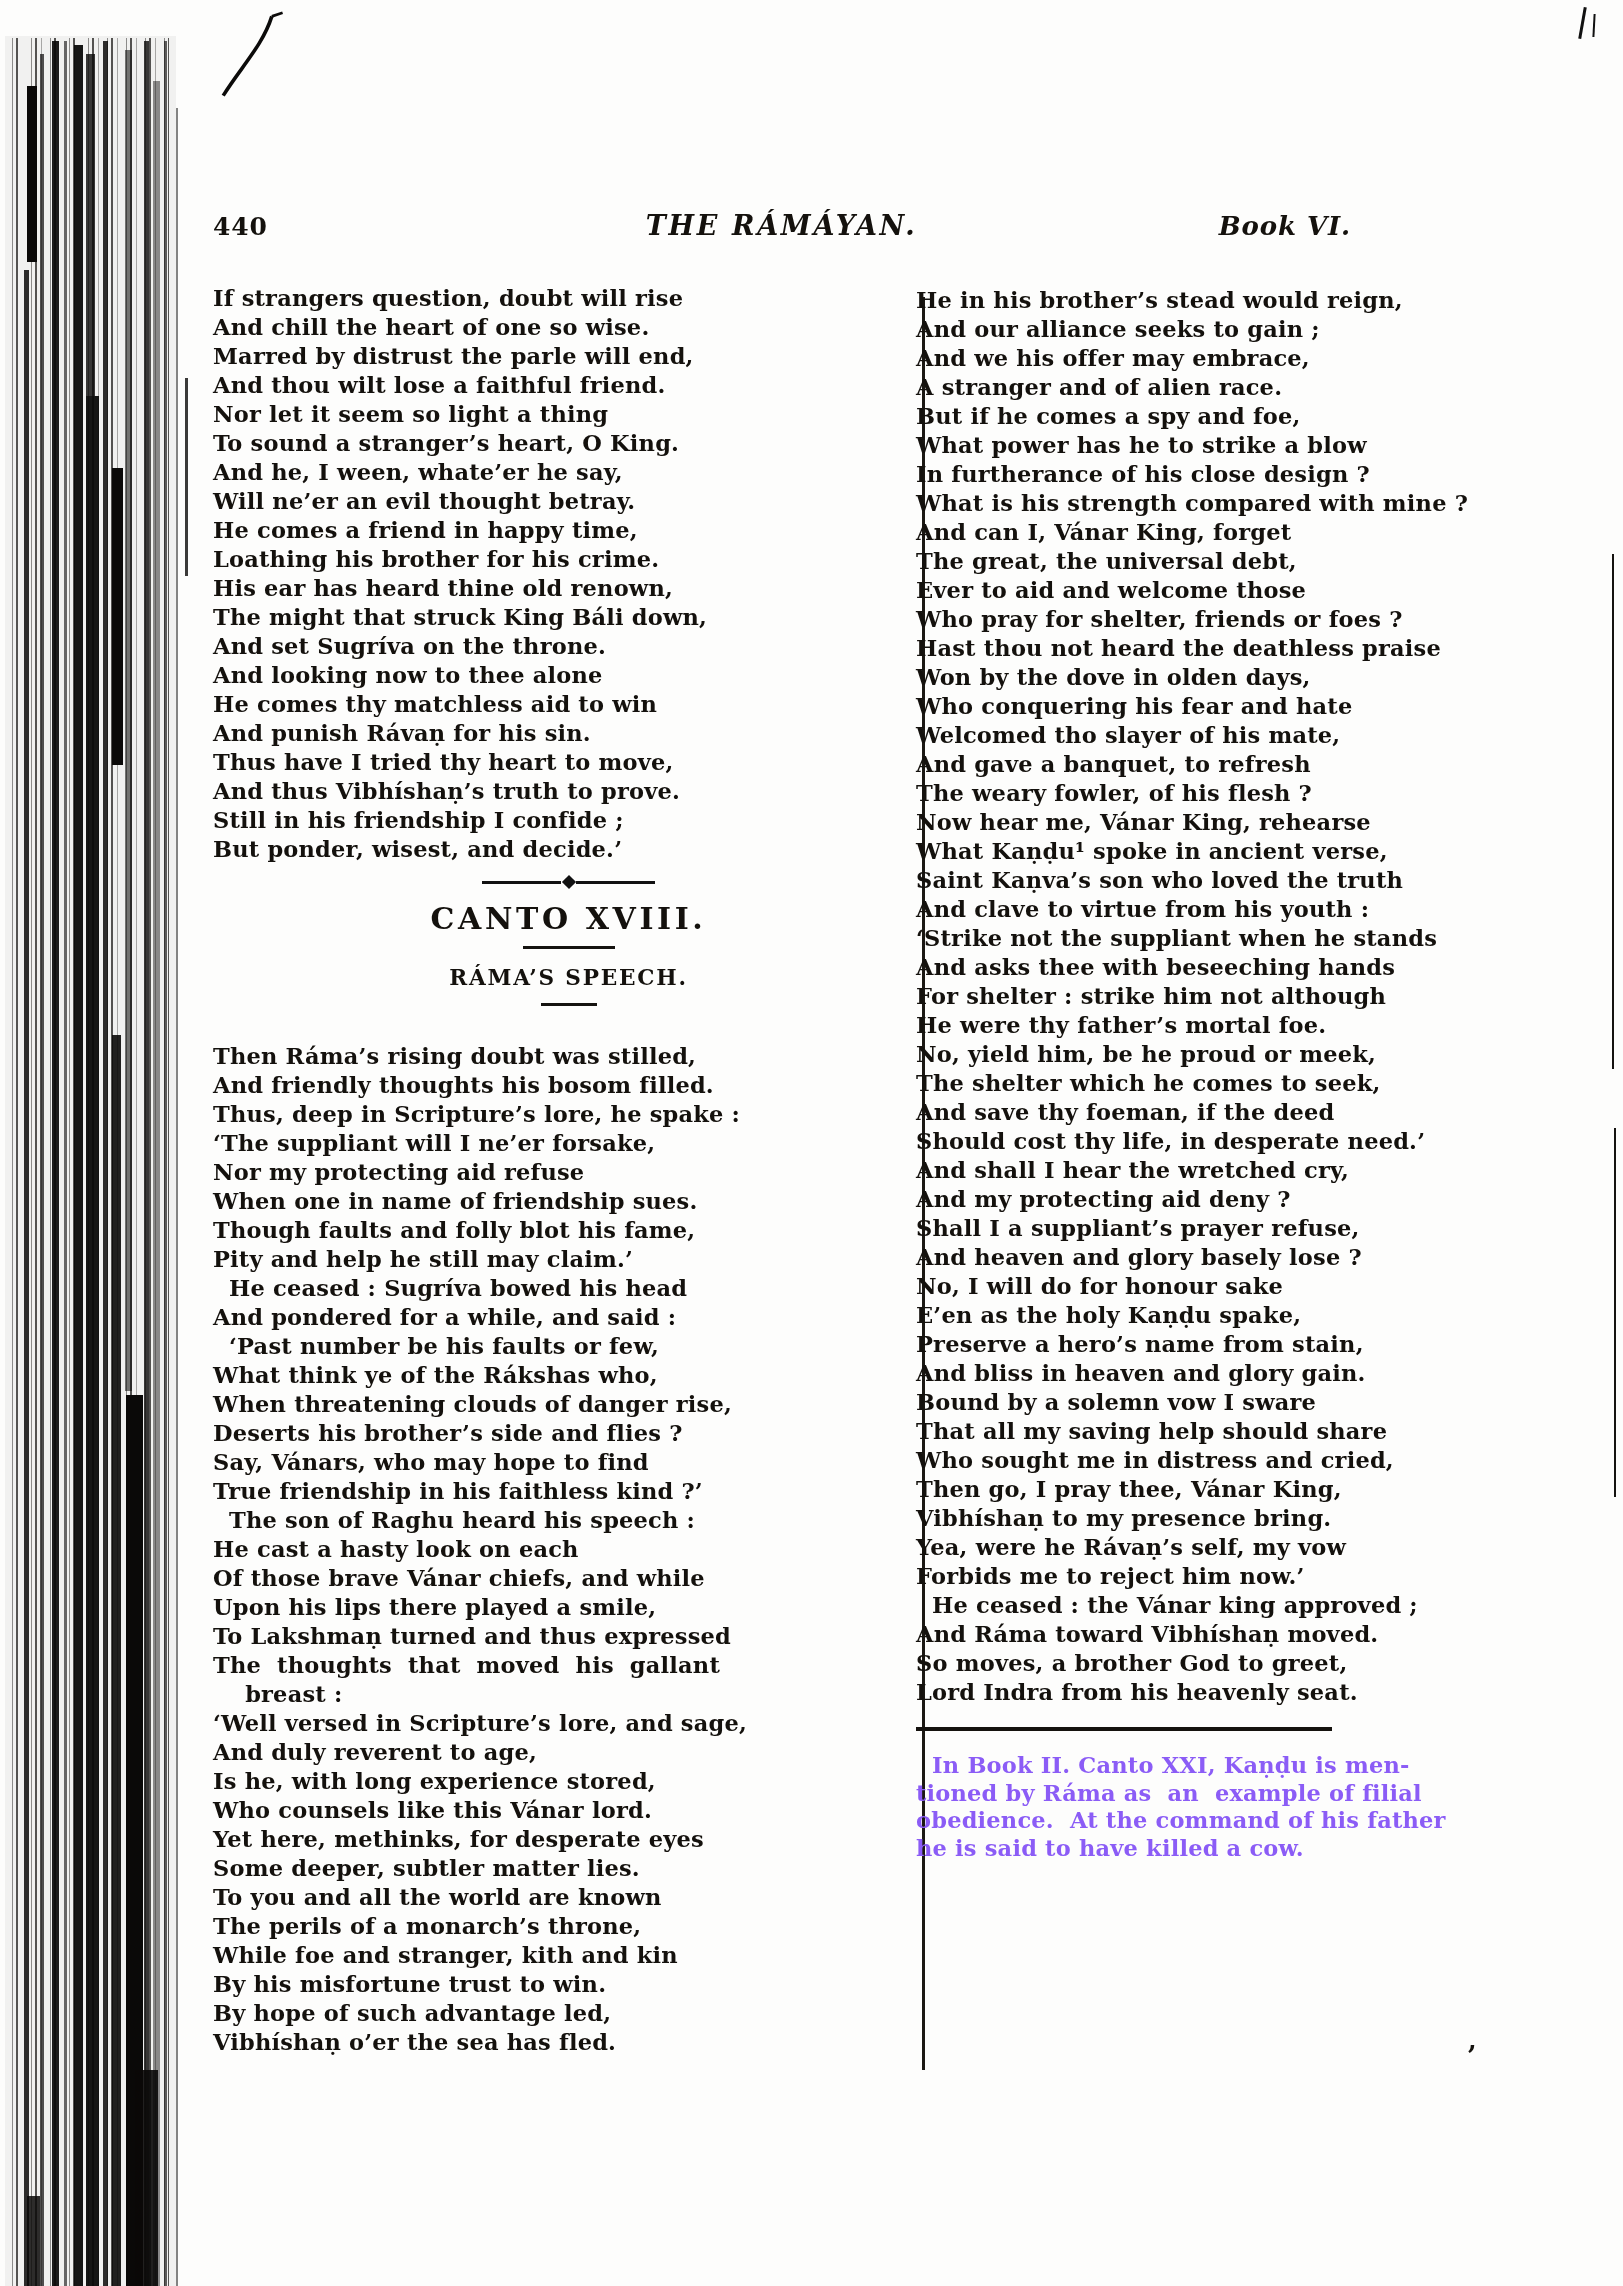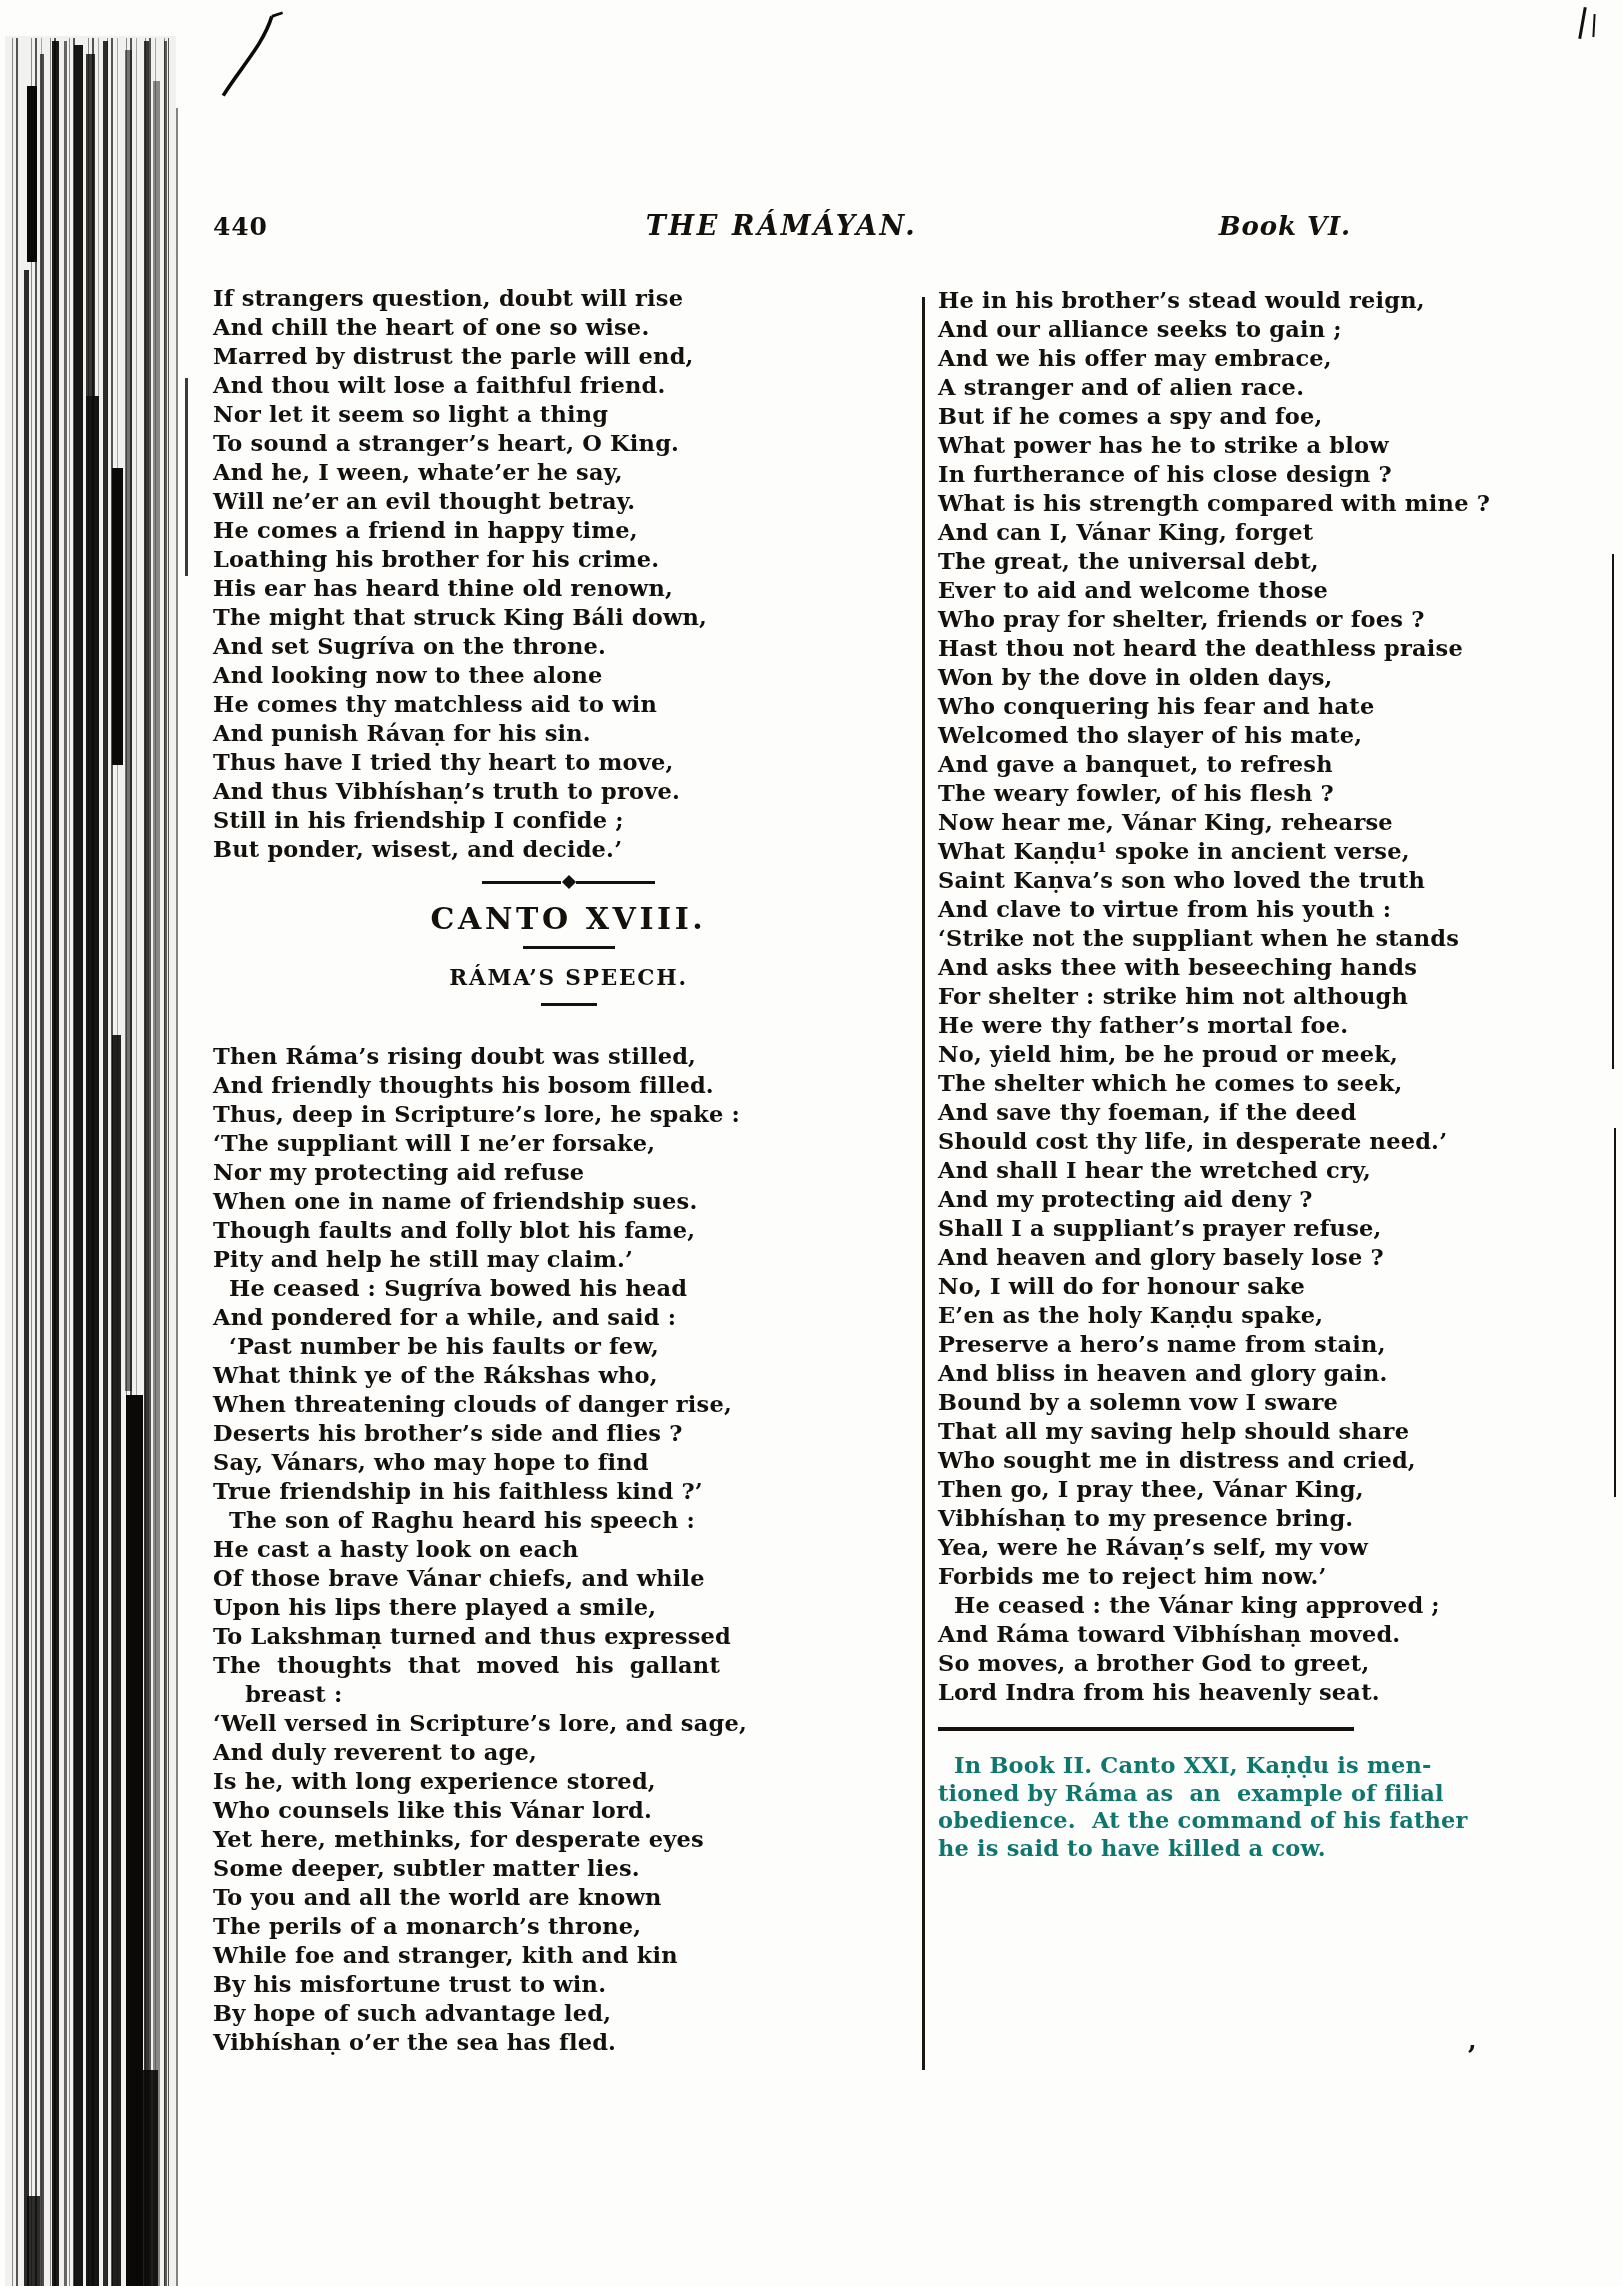--- a/index.html
+++ b/index.html
@@ -22,25 +22,25 @@
   .scan-band i{position:absolute;display:block;background:#0a0908;}
   
   .header-pageno{position:absolute;left:213px;top:212px;font-size:25px;font-weight:700;letter-spacing:0.9px;}
   .header-title{position:absolute;left:212px;top:210px;width:1139px;text-align:center;
     font-size:27px;font-weight:700;font-style:italic;letter-spacing:2.7px;}
   .header-book{position:absolute;left:1112px;top:211px;width:239px;text-align:right;
     font-size:26px;font-weight:700;font-style:italic;letter-spacing:0.9px;}
   
   .col-divider{position:absolute;left:922px;top:297px;width:2.7px;height:1773px;background:#1b1813;}
   .left-col{position:absolute;left:213px;top:284px;width:716px;}
-  .right-col{position:absolute;left:938px;top:286px;width:612px;}
+  .right-col{position:absolute;left:916px;top:286px;width:612px;}
   .vl{white-space:pre;font-size:22.5px;line-height:29px;font-weight:700;
     letter-spacing:0.2px;color:#14110d;}
   .fl{white-space:pre;font-size:22.5px;line-height:27.5px;font-weight:700;
-    letter-spacing:0.2px;color:#0f766e;}
+    letter-spacing:0.2px;color:#8b5cf6;}
   
   .heading-block{width:711px;text-align:center;}
   .orn{display:flex;align-items:center;justify-content:center;margin-top:12.6px;height:11.7px;}
   .orn .bar{width:79px;height:3.6px;background:#111;}
   .orn .diamond{width:10px;height:10px;background:#111;transform:rotate(45deg);margin:0 2.7px;}
   .canto-h{margin:12.6px 0 0 0;font-size:30px;font-weight:700;letter-spacing:3.6px;line-height:36px;}
   .rule{background:#151310;margin-left:auto;margin-right:auto;}
   .rule-canto{width:92px;height:3.6px;margin-top:9px;}
   .speech-h{margin:14.4px 0 0 0;font-size:21.6px;font-weight:700;letter-spacing:1.8px;line-height:27px;}
   .rule-speech{width:56px;height:2.7px;margin-top:12.6px;}

